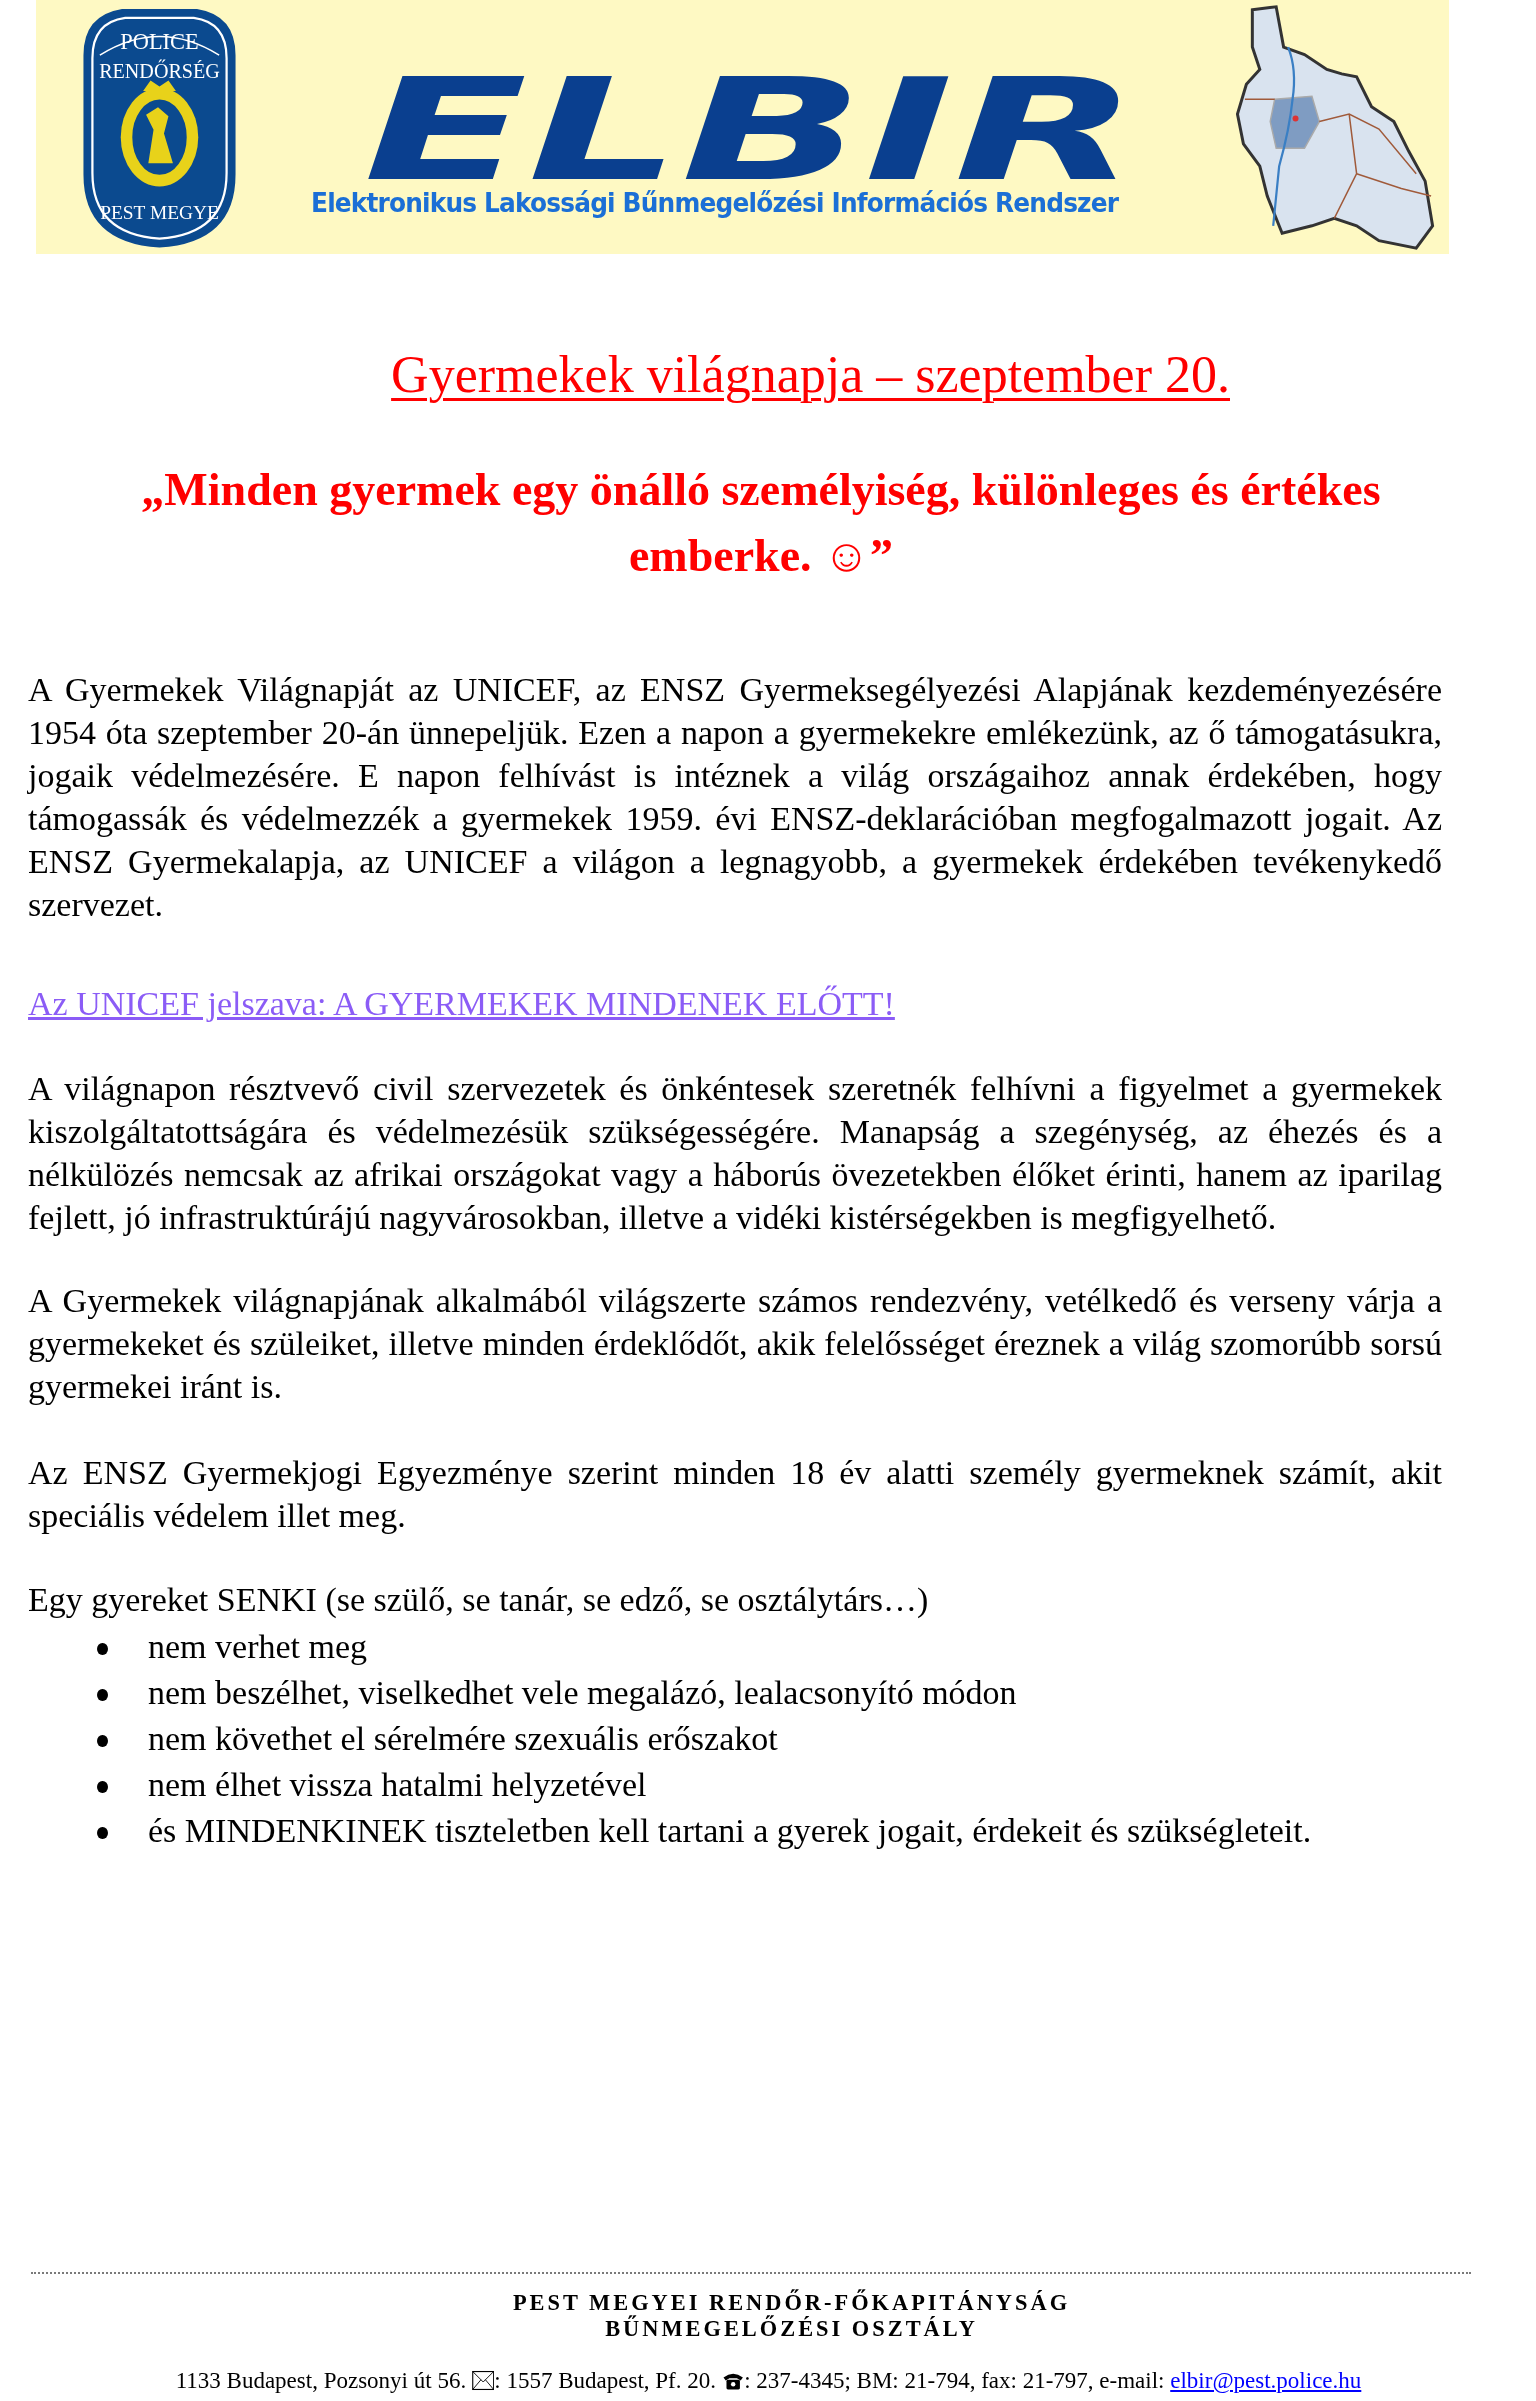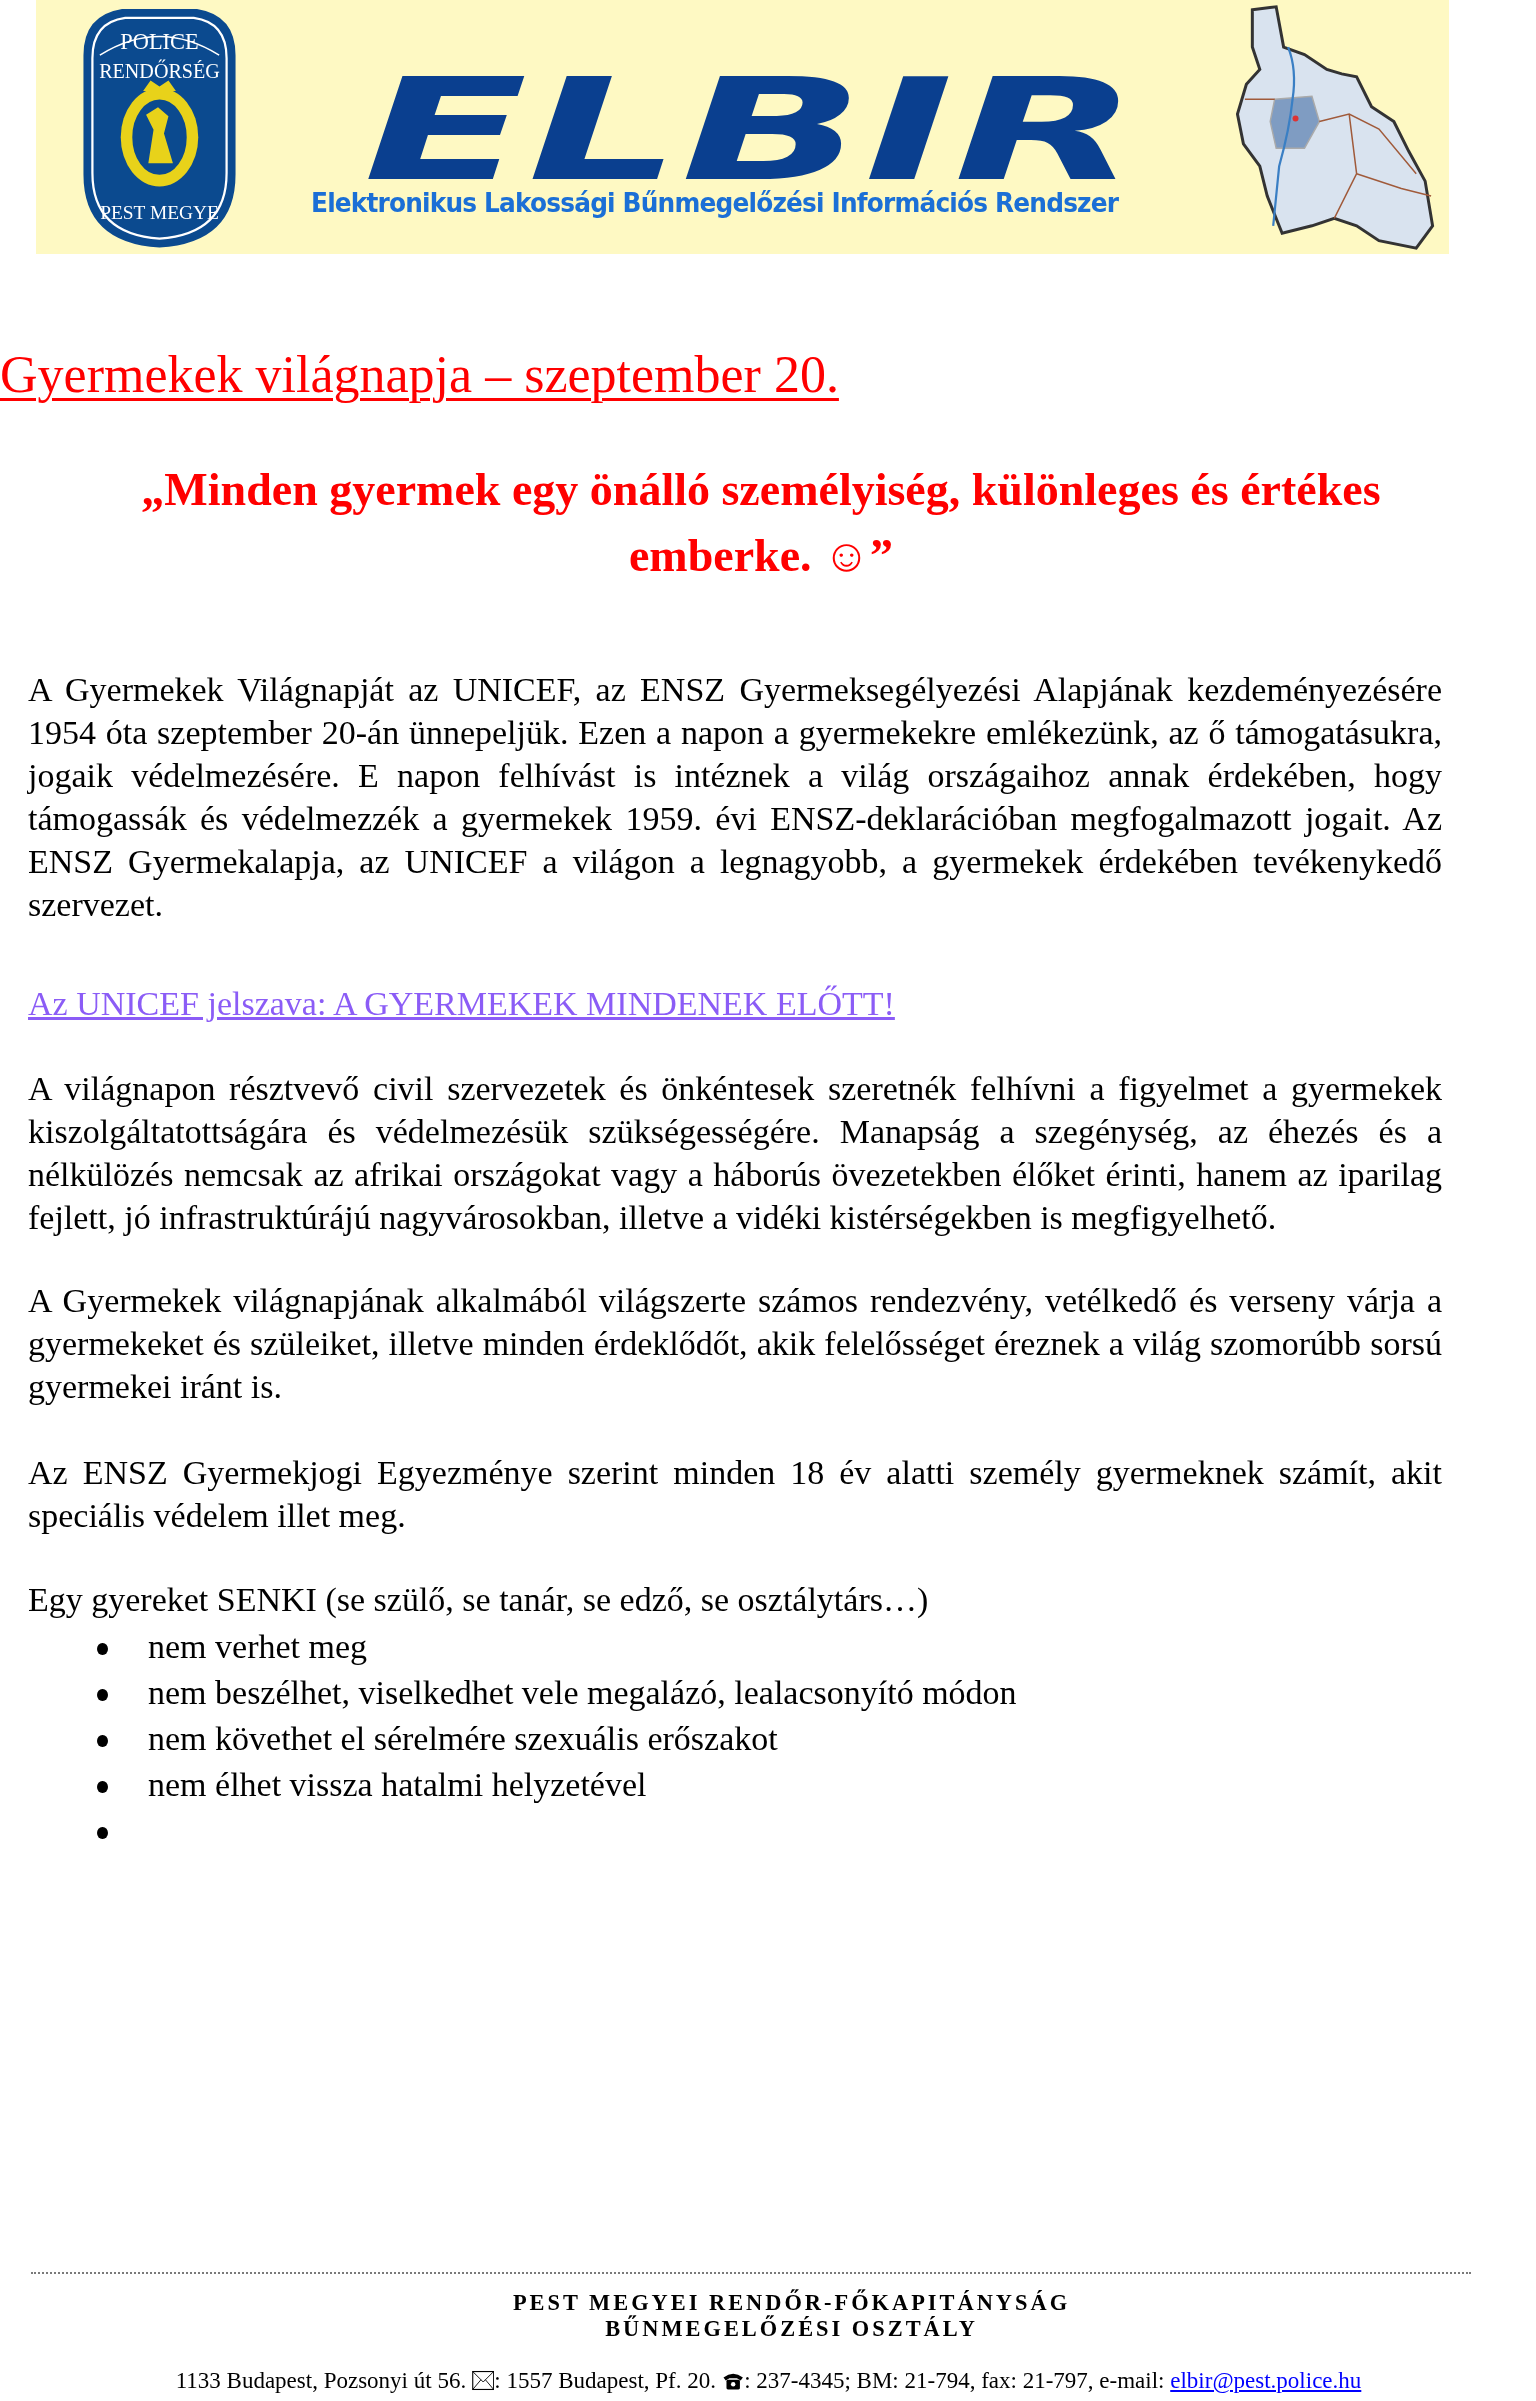--- a/index.html
+++ b/index.html
@@ -19,21 +19,21 @@
   .logo-sub {
     position: absolute; left: 275px; top: 187px; width: 888px; text-align: left;
     font-family: "DejaVu Sans", "Liberation Sans", sans-serif; font-weight: bold;
     font-size: 27px; color: #1b6fd6; letter-spacing: -0.9px; transform: scaleX(0.92);
     transform-origin: left center; white-space: nowrap;
   }
   .map { position: absolute; left: 1194px; top: 1.5px; width: 216px; height: 251px; }
 
   
   .title {
-    position: absolute; left: 0; width: 1230px; top: 345px; text-align: left;
+    position: absolute; left: 0; width: 1230px; top: 345px; text-align: right;
     color: #ff0000; font-size: 52px; line-height: 60px;
   }
   .title span { text-decoration: underline; text-decoration-thickness: 3px; text-underline-offset: 6px; }
   .quote {
     position: absolute; left: 45px; width: 1432px; top: 457px; text-align: center;
     color: #ff0000; font-weight: bold; font-size: 46px; line-height: 66px;
   }
 
   
   .p {
@@ -117,21 +117,21 @@
 <div class="p" id="p2">A világnapon résztvevő civil szervezetek és önkéntesek szeretnék felhívni a figyelmet a gyermekek kiszolgáltatottságára és védelmezésük szükségességére. Manapság a szegénység, az éhezés és a nélkülözés nemcsak az afrikai országokat vagy a háborús övezetekben élőket érinti, hanem az iparilag fejlett, jó infrastruktúrájú nagyvárosokban, illetve a vidéki kistérségekben is megfigyelhető.</div>
 <div class="p" id="p3">A Gyermekek világnapjának alkalmából világszerte számos rendezvény, vetélkedő és verseny várja a gyermekeket és szüleiket, illetve minden érdeklődőt, akik felelősséget éreznek a világ szomorúbb sorsú gyermekei iránt is.</div>
 <div class="p" id="p4">Az ENSZ Gyermekjogi Egyezménye szerint minden 18 év alatti személy gyermeknek számít, akit speciális védelem illet meg.</div>
 <div class="p left" id="p5">Egy gyereket SENKI (se szülő, se tanár, se edző, se osztálytárs…)</div>
 
 <ul class="bullets">
   <li><span class="dot"></span><span>nem verhet meg</span></li>
   <li><span class="dot"></span><span>nem beszélhet, viselkedhet vele megalázó, lealacsonyító módon</span></li>
   <li><span class="dot"></span><span>nem követhet el sérelmére szexuális erőszakot</span></li>
   <li><span class="dot"></span><span>nem élhet vissza hatalmi helyzetével</span></li>
-  <li><span class="dot"></span></li>
+  <li><span class="dot"></span><span>és MINDENKINEK tiszteletben kell tartani a gyerek jogait, érdekeit és szükségleteit.</span></li>
 </ul>
 
 <div class="footer-rule"></div>
 <div class="org" id="org1">PEST MEGYEI RENDŐR-FŐKAPITÁNYSÁG</div>
 <div class="org" id="org2">BŰNMEGELŐZÉSI OSZTÁLY</div>
 <div class="address">
   <span>1133 Budapest, Pozsonyi út 56.</span>
   <svg class="glyph" width="22.4" height="21" viewBox="0 0 30 28">
     <rect x="1" y="2" width="28" height="24" fill="none" stroke="#000" stroke-width="1.5"></rect>
     <path d="M1,2 L15,16 L29,2 M1,26 L12,13 M29,26 L18,13" fill="none" stroke="#000" stroke-width="1.2"></path>

